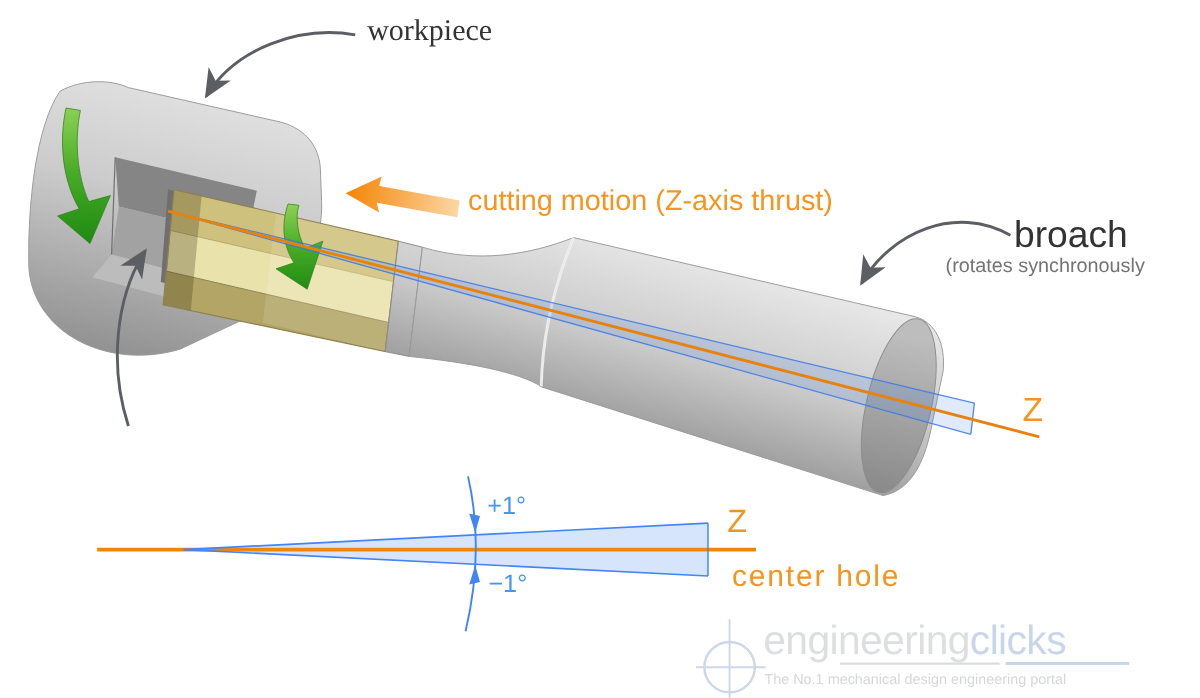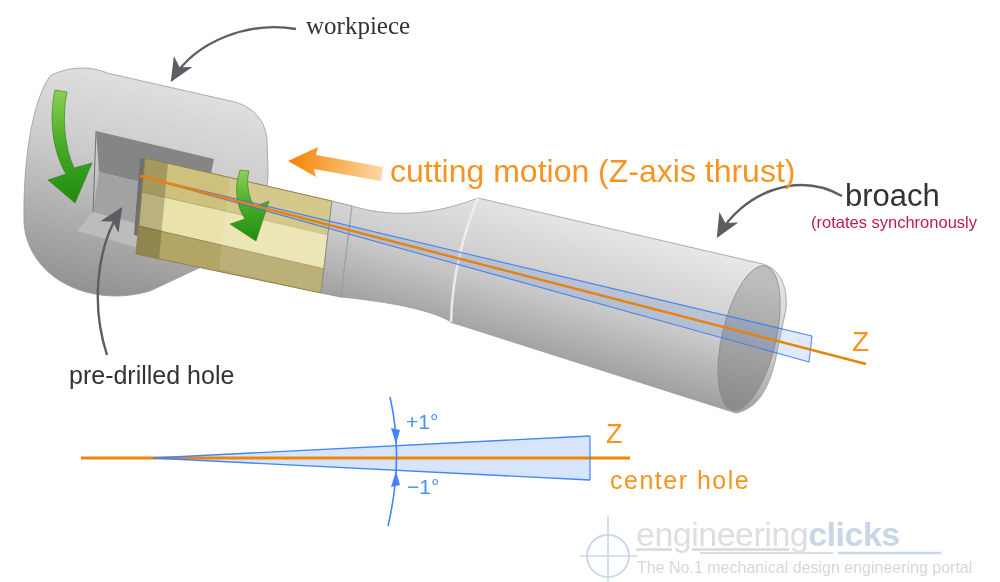--- a/index.html
+++ b/index.html
@@ -5,35 +5,35 @@
   html,body{margin:0;padding:0;background:#ffffff;}
   #stage{position:relative;width:1000px;height:582px;background:#ffffff;overflow:hidden;
          font-family:"Liberation Sans",sans-serif;}
   #art{position:absolute;left:0;top:0;}
   .lbl{position:absolute;white-space:nowrap;color:#333;line-height:1.05;}
   .lbl-dark{color:#333333;}
   .lbl-orange{color:#f7941e;}
   .lbl-blue{color:#4596f6;}
   .lbl-blue-light{color:#5f9cf3;}
   #workpiece-label{left:306px;top:13px;font-size:25px;font-family:Liberation Serif, serif;}
-  #cutting-motion-label{left:390px;top:155px;font-size:32px;}
+  #cutting-motion-label{left:390px;top:155px;font-size:24px;}
   #broach-label{left:845px;top:180px;font-size:31px;}
-  #broach-note{left:788px;top:213px;width:212px;text-align:center;font-size:16.5px;
-               line-height:19px;color:#be185d;white-space:normal;}
+  #broach-note{left:788px;top:213px;width:212px;font-size:16.5px;
+               line-height:19px;color:#737373;white-space:normal;}
   #predrilled-label{left:69px;top:362px;font-size:25px;}
   #z-label-3d{left:852px;top:327px;font-size:28px;}
   #plus-angle-label{left:406px;top:411px;font-size:21px;}
   #minus-angle-label{left:407px;top:476px;font-size:21px;}
   #z-label-2d{left:606px;top:420px;font-size:27px;}
   #center-axis-label{left:610px;top:467px;font-size:25px;letter-spacing:1.5px;}
   #wobble-range-label{left:242px;top:526px;font-size:25px;letter-spacing:1px;}
   #watermark-brand{left:636px;top:517px;font-size:34px;letter-spacing:-0.5px;}
-  #watermark-brand .wm-light{color:#dcdee0;text-decoration:underline;}
-  #watermark-brand .wm-accent{color:#c9d5e9;font-weight:bold;}
-  #watermark-tagline{left:637px;top:560px;font-size:16px;color:#d5d7d9;text-align:right;}
+  #watermark-brand .wm-light{color:#dcdee0;}
+  #watermark-brand .wm-accent{color:#c9d5e9;font-weight:normal;}
+  #watermark-tagline{left:637px;top:560px;font-size:12px;color:#d5d7d9;text-align:right;}
 </style>
 </head>
 <body>
 
 <div id="stage">
 
 <svg id="art" width="1000" height="582" viewBox="0 0 1000 582">
   <defs>
     <linearGradient id="gradSteelWp" gradientUnits="userSpaceOnUse" x1="160" y1="60" x2="100" y2="310">
       <stop offset="0" stop-color="#e4e4e4"></stop>
@@ -141,21 +141,20 @@
     <line x1="838" y1="553" x2="941" y2="553" stroke="#c9d6ea" stroke-width="2.5"></line>
   </g>
 </svg>
 
   <div class="lbl lbl-dark" id="workpiece-label">workpiece</div>
   <div class="lbl lbl-orange" id="cutting-motion-label">cutting motion (Z-axis thrust)</div>
   <div class="lbl lbl-dark" id="broach-label">broach</div>
   <div class="lbl" id="broach-note">
     <div>(rotates synchronously</div>
   </div>
-  <div class="lbl lbl-dark" id="predrilled-label">pre-drilled hole</div>
   <div class="lbl lbl-orange" id="z-label-3d">Z</div>
 
   <div class="lbl lbl-blue" id="plus-angle-label">+1°</div>
   <div class="lbl lbl-blue" id="minus-angle-label">−1°</div>
   <div class="lbl lbl-orange" id="z-label-2d">Z</div>
   <div class="lbl lbl-orange" id="center-axis-label">center hole</div>
 
   <div class="lbl" id="watermark-brand">
     <span class="wm-light">engineering</span><span class="wm-accent">clicks</span>
   </div>

